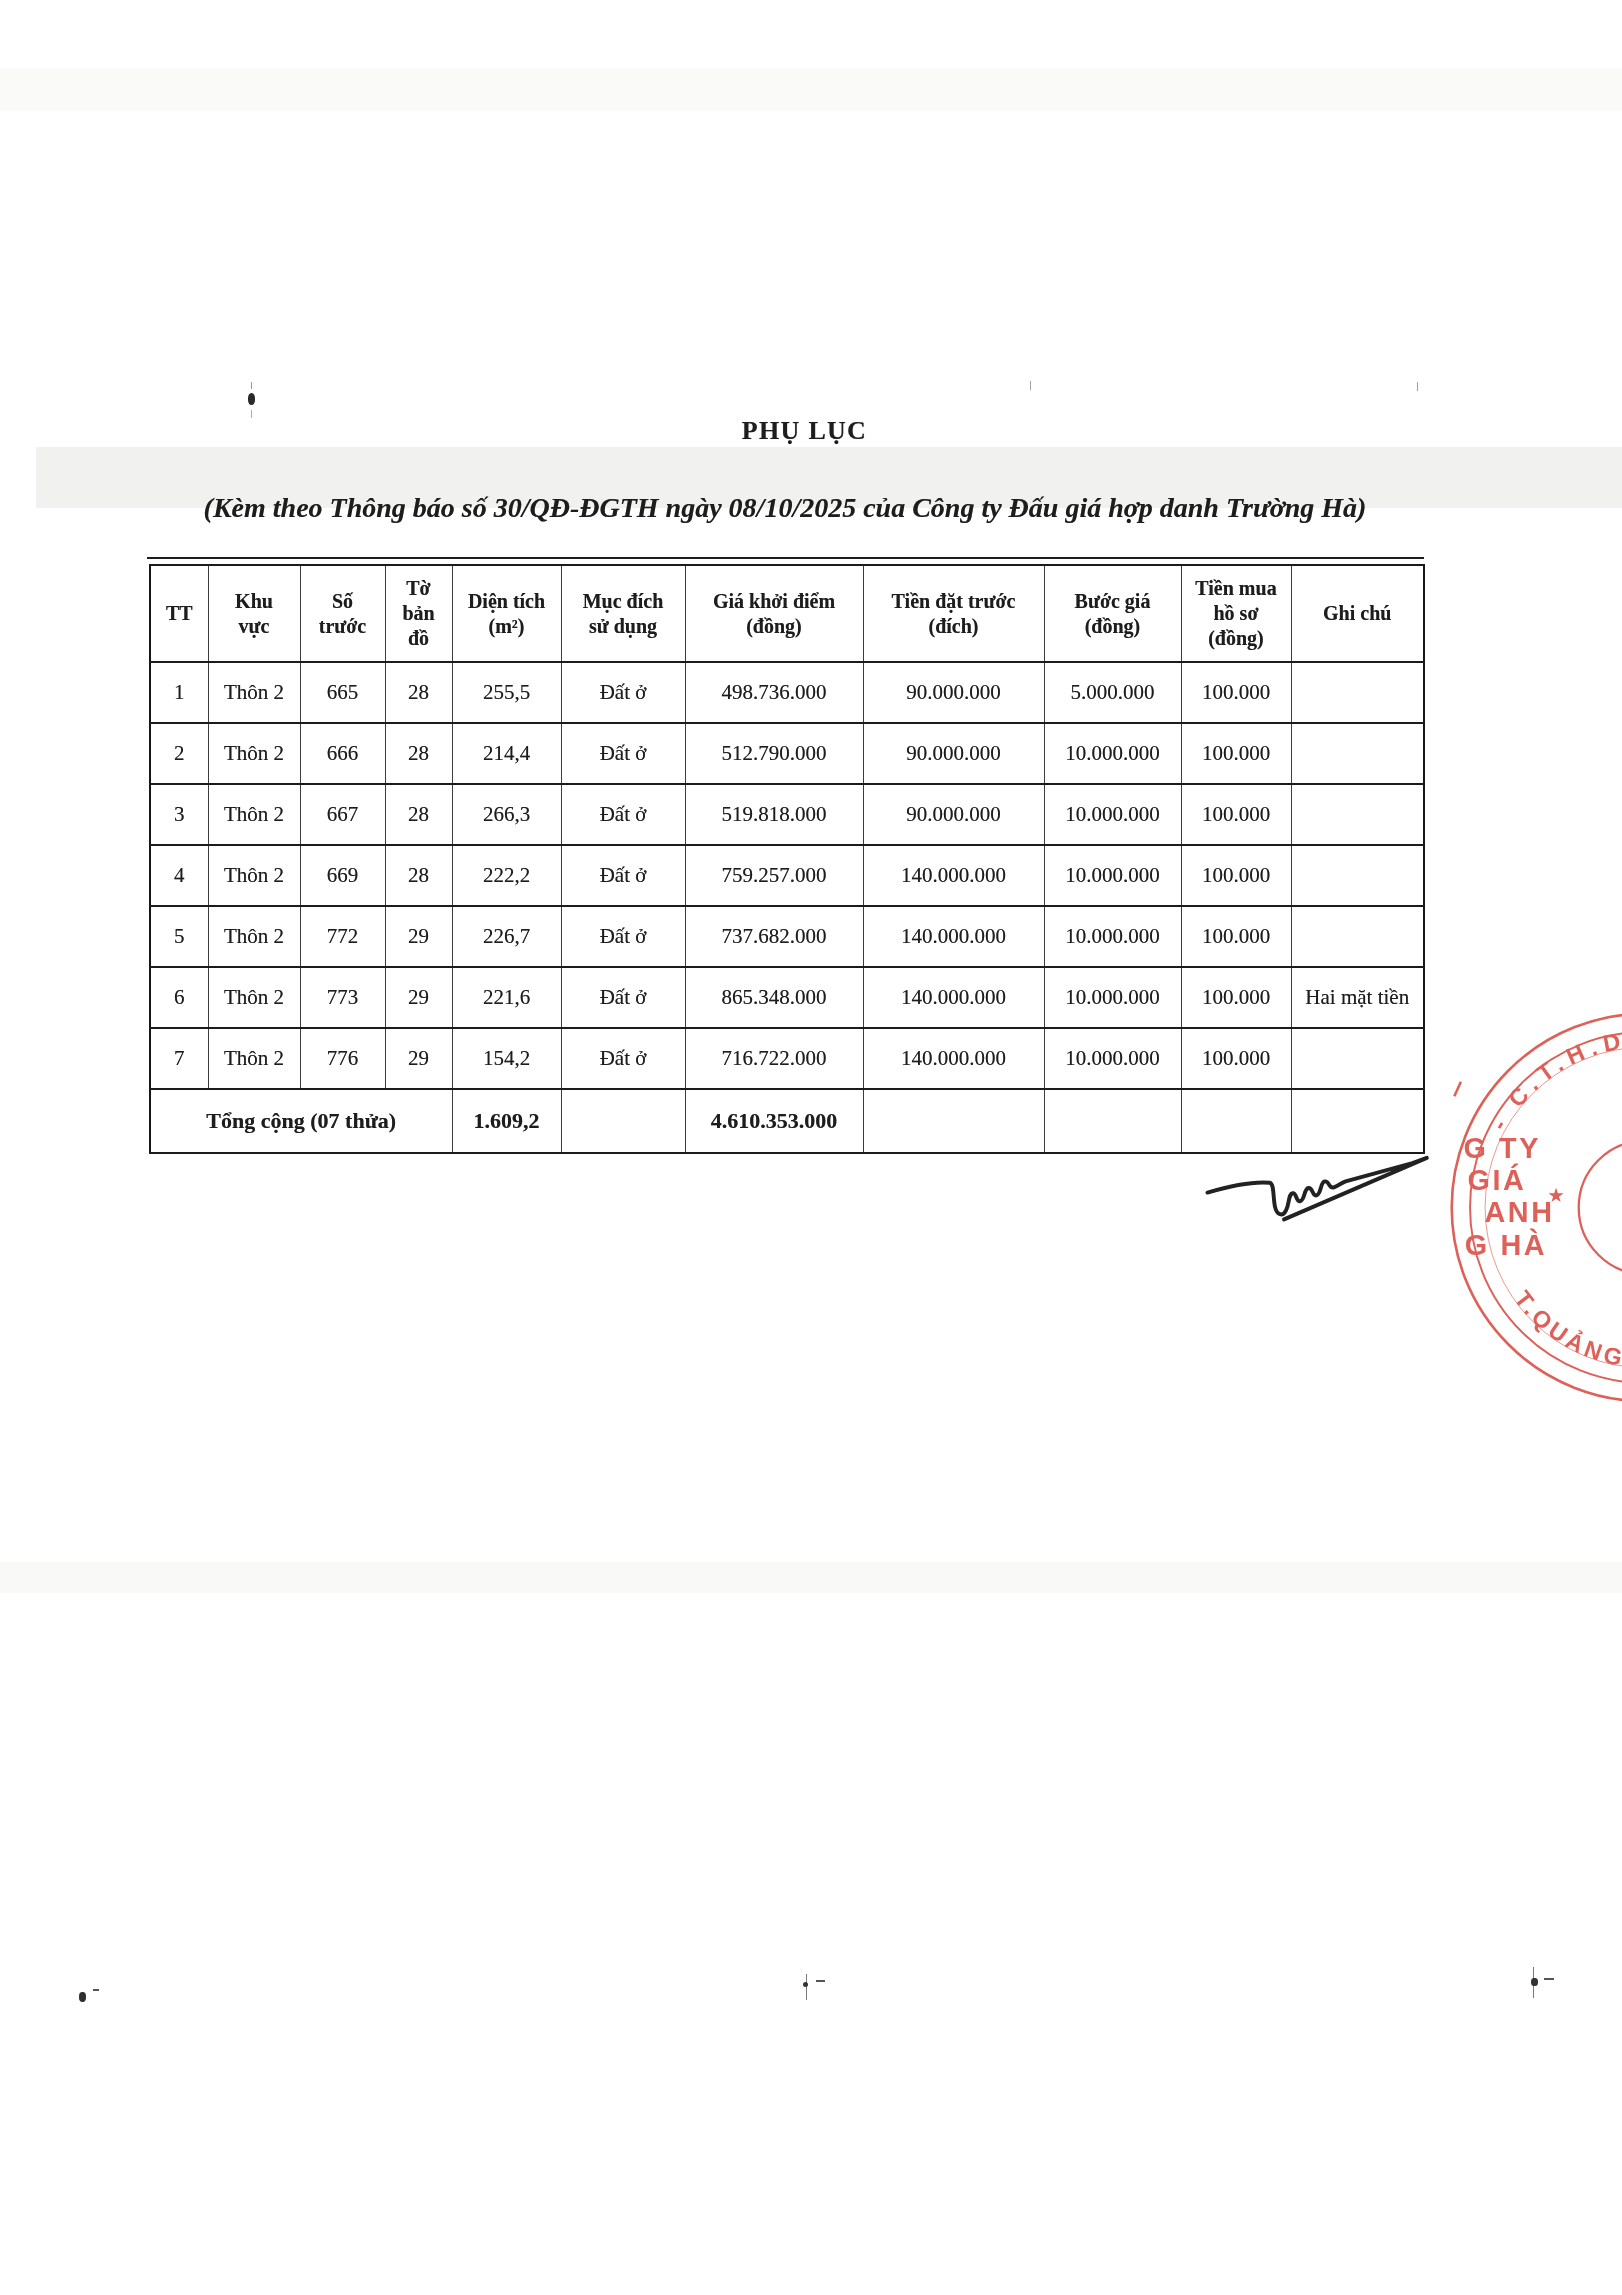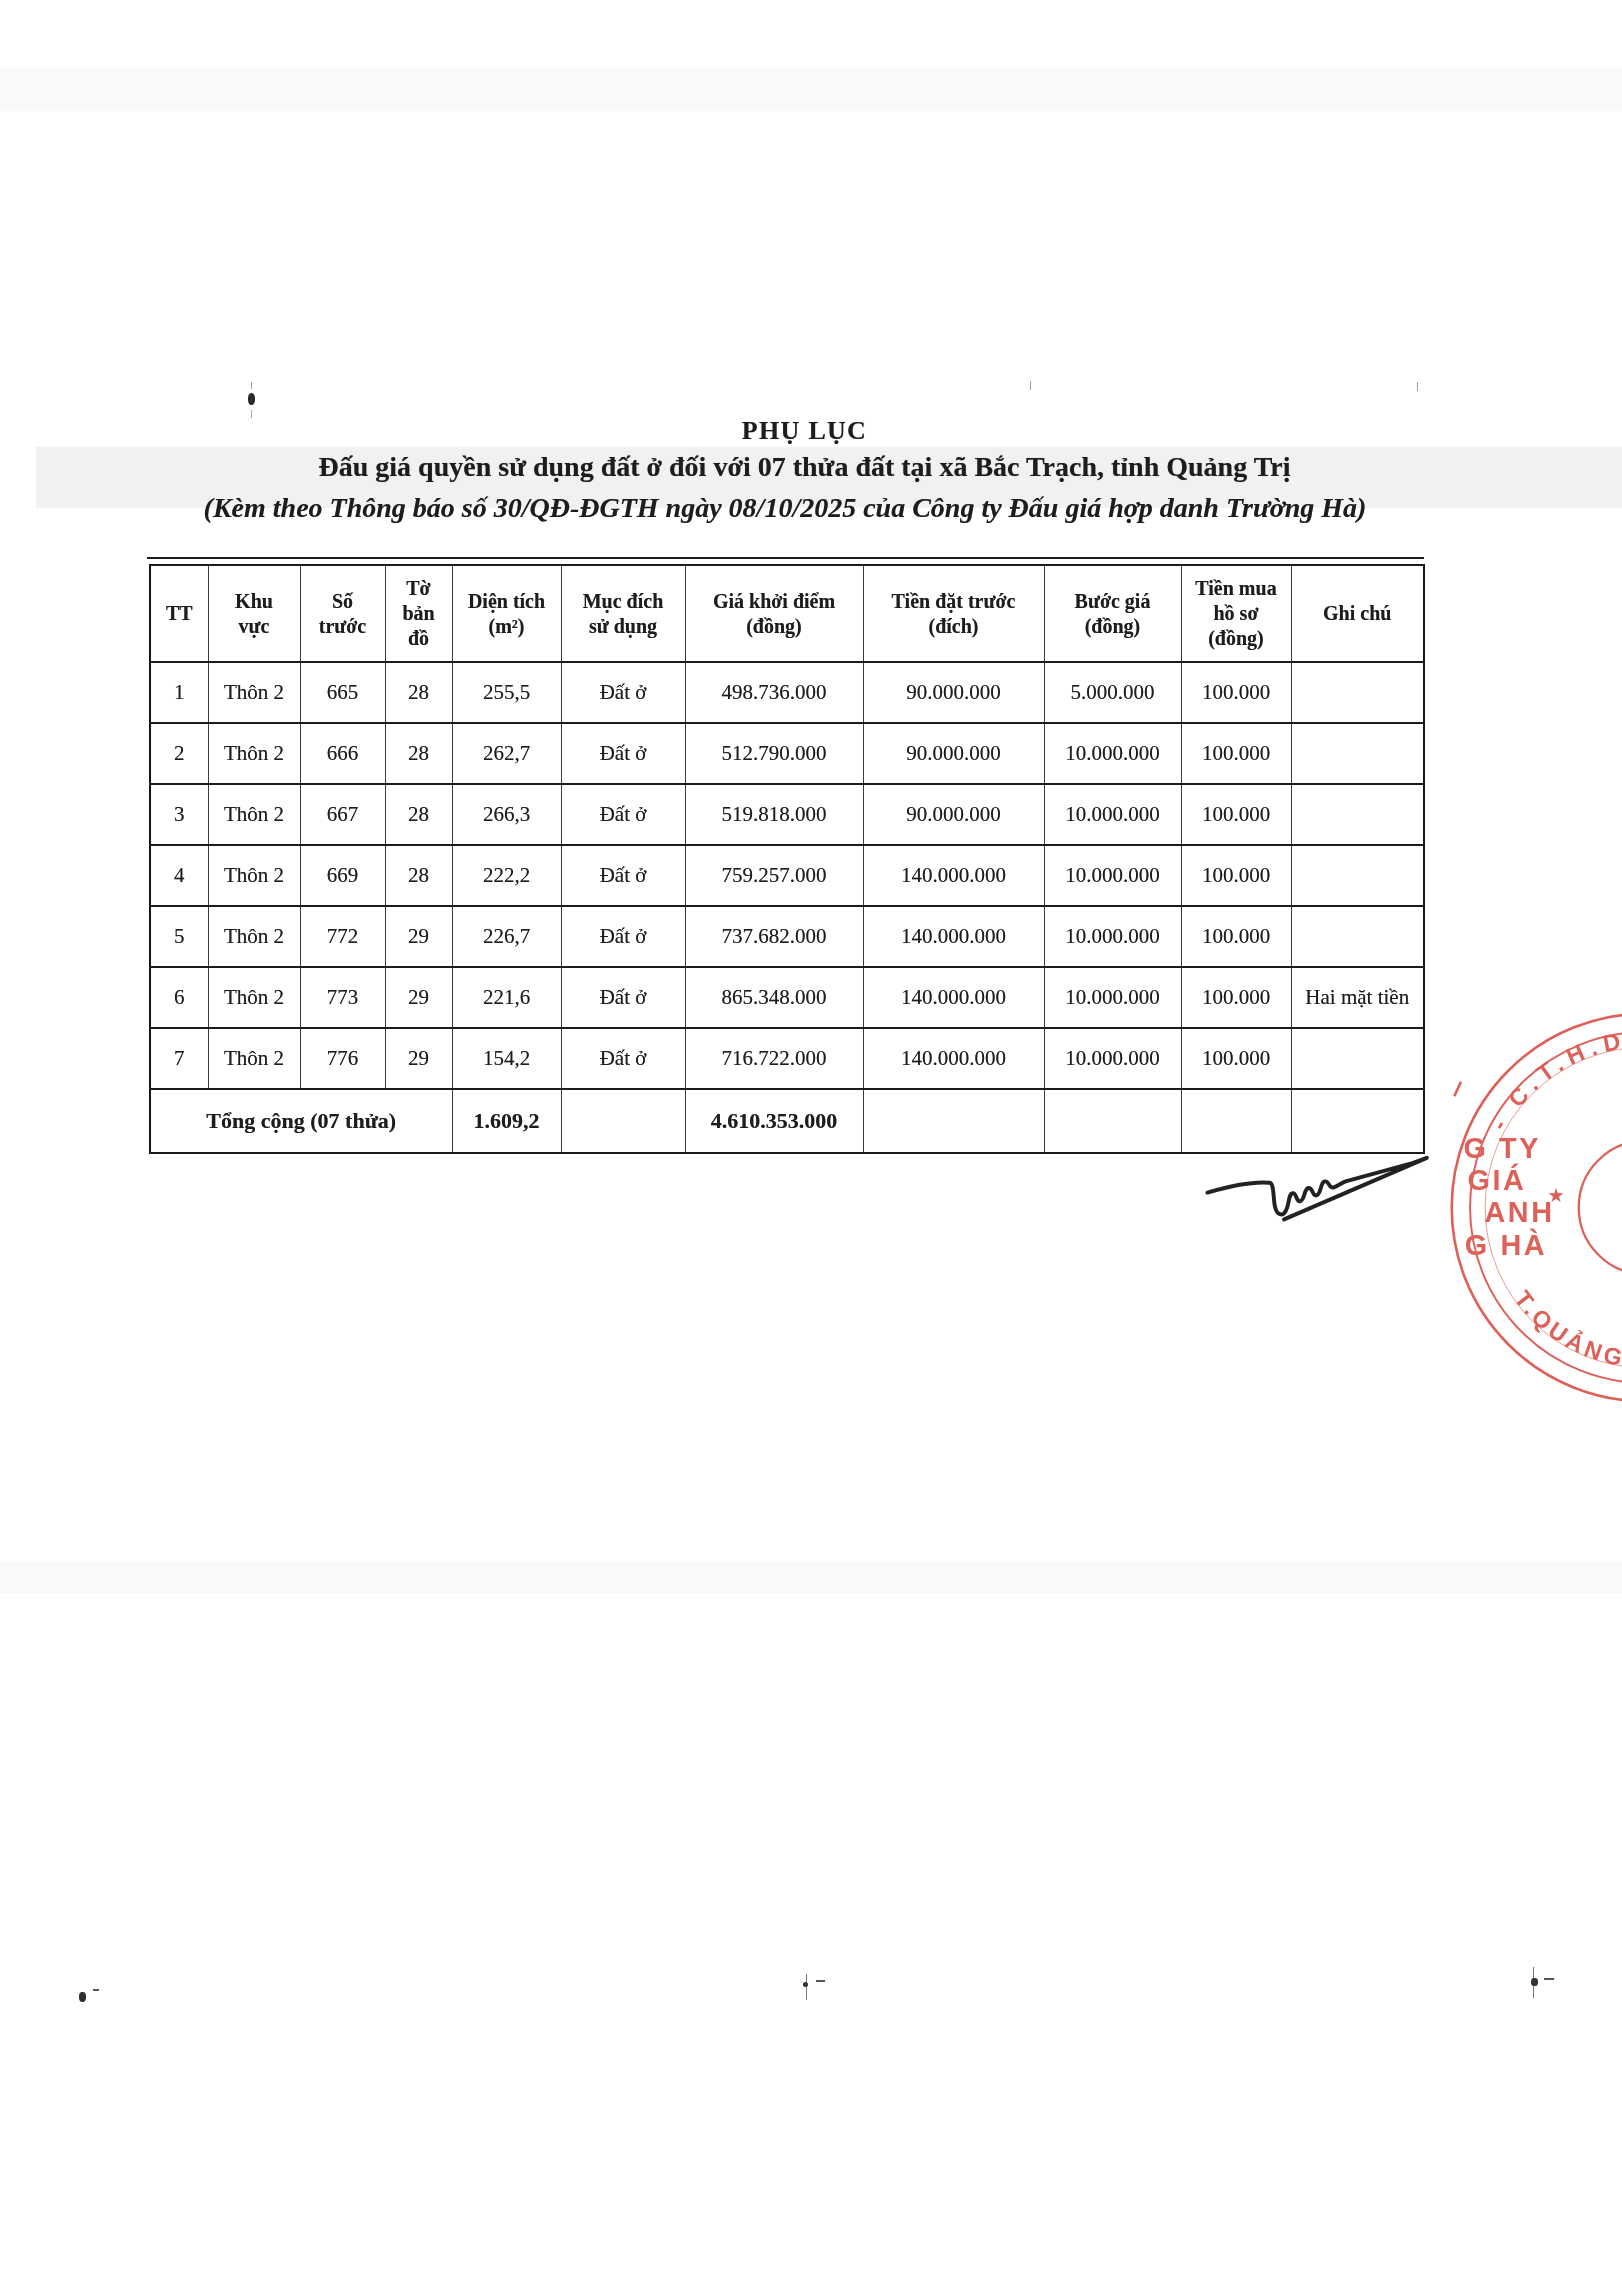--- a/index.html
+++ b/index.html
@@ -66,21 +66,20 @@
 </head>
 <body>
 
 <div id="page">
 
   <div class="shade b1"></div>
   <div class="shade b2"></div>
   <div class="shade b3"></div>
 
   <div class="title">PHỤ LỤC</div>
-  <div class="subtitle">Đấu giá quyền sử dụng đất ở đối với 07 thửa đất tại xã Bắc Trạch, tỉnh Quảng Trị</div>
   <div class="note">(Kèm theo Thông báo số 30/QĐ-ĐGTH ngày 08/10/2025 của Công ty Đấu giá hợp danh Trường Hà)</div>
 
   <div class="topline"></div>
 
   <table class="auction">
     <colgroup>
       <col style="width:58px">
         <col style="width:92px">
         <col style="width:85px">
       <col style="width:67px">
@@ -130,21 +129,21 @@
           <td>90.000.000</td>
           <td>5.000.000</td>
           <td>100.000</td>
           <td></td>
         </tr>
         <tr>
           <td>2</td>
           <td>Thôn 2</td>
           <td>666</td>
           <td>28</td>
-          <td>262,7</td>
+          <td>214,4</td>
           <td>Đất ở</td>
           <td>512.790.000</td>
           <td>90.000.000</td>
           <td>10.000.000</td>
           <td>100.000</td>
           <td></td>
         </tr>
         <tr>
           <td>3</td>
           <td>Thôn 2</td>

